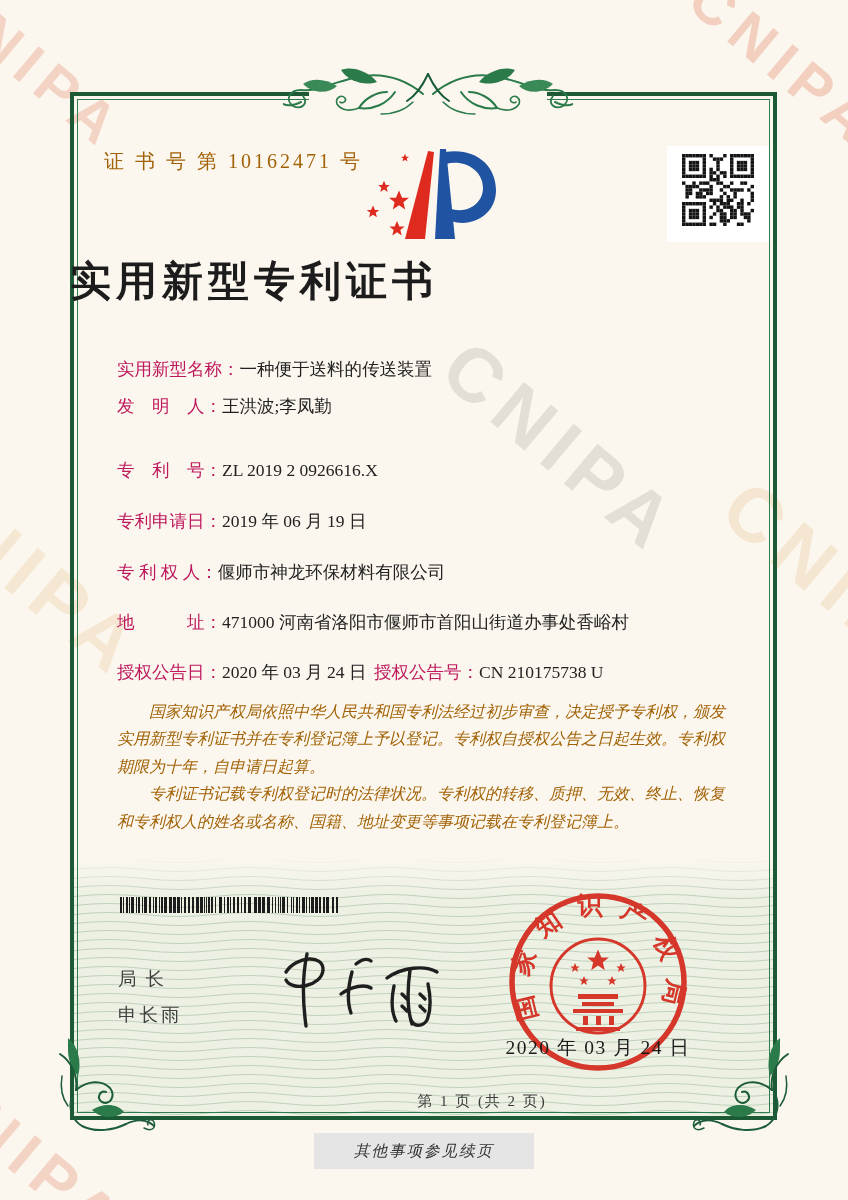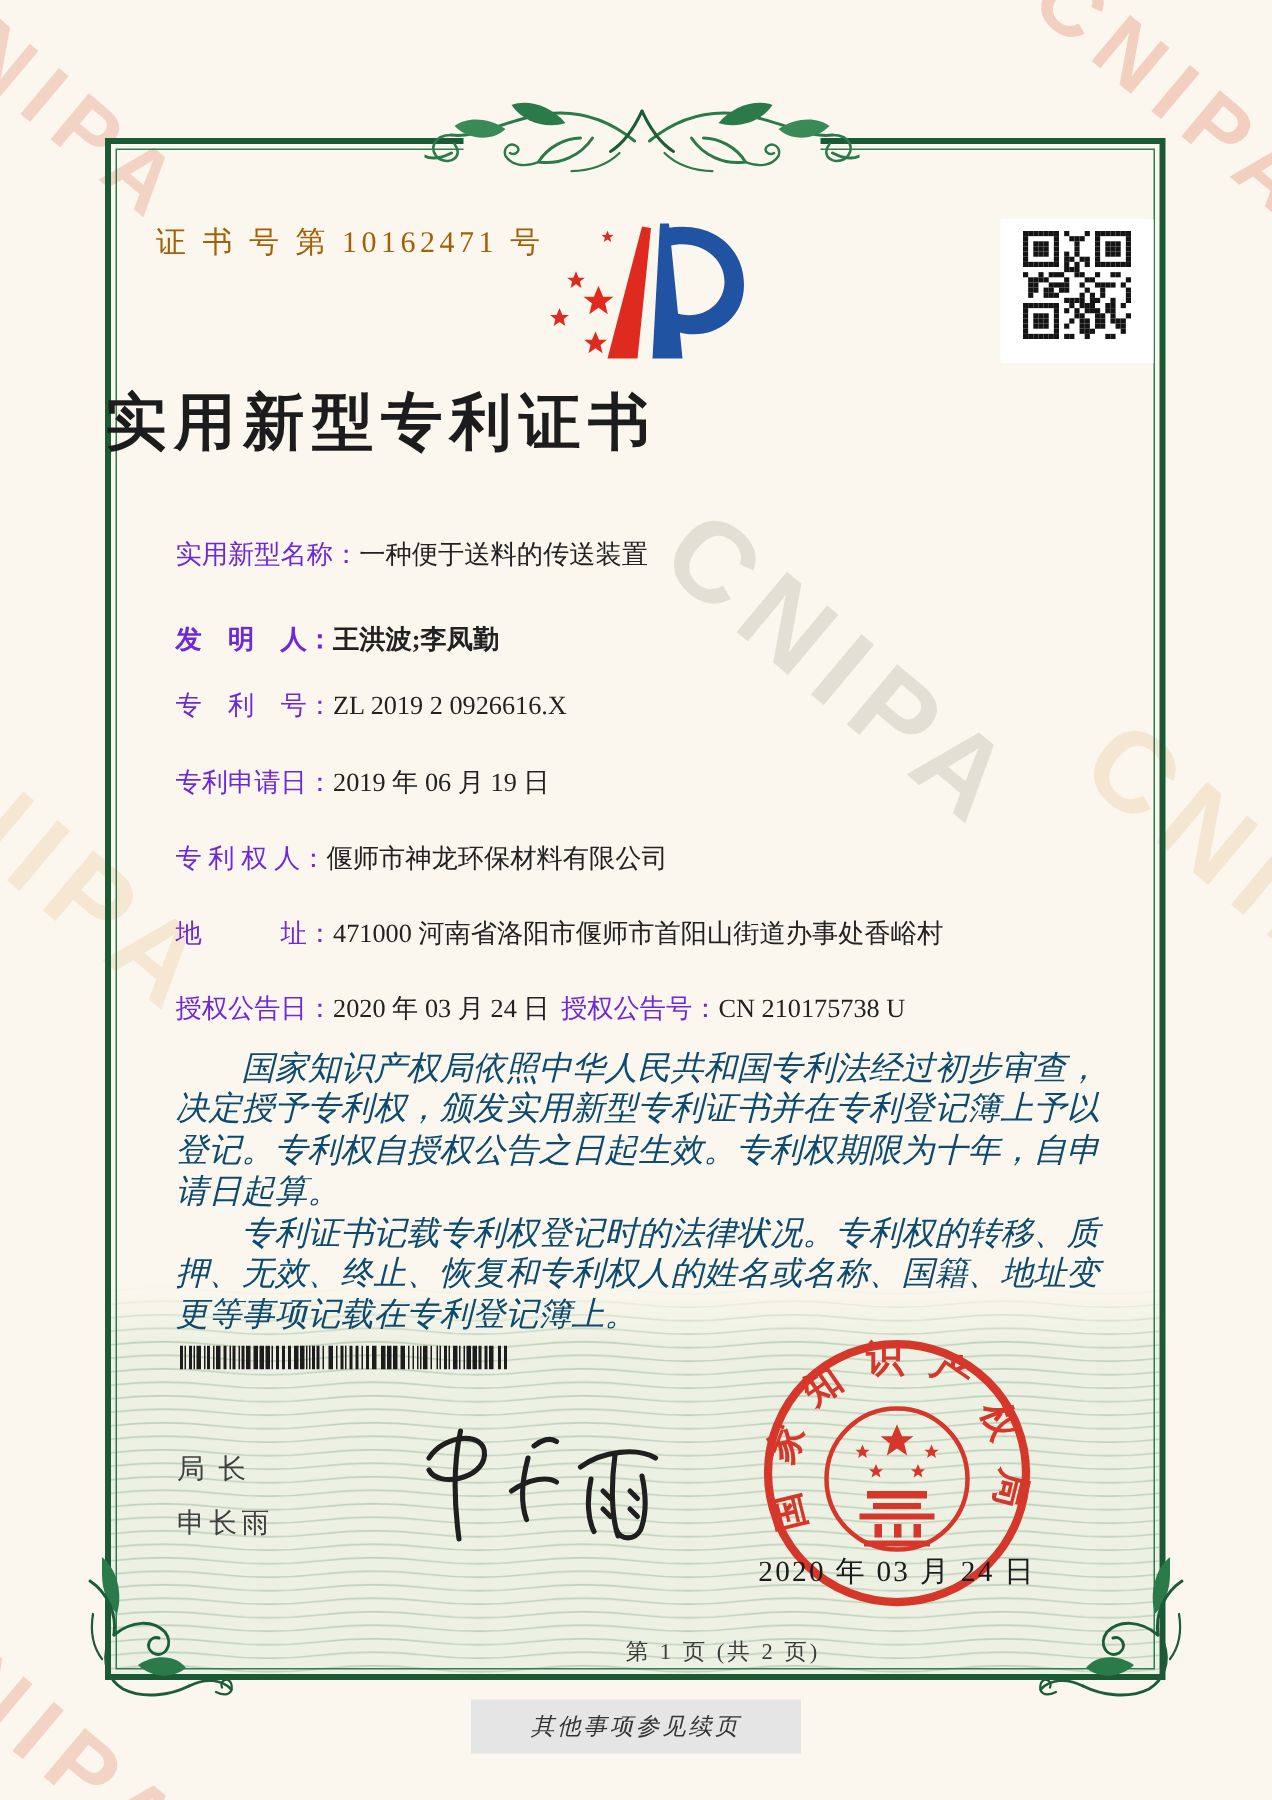--- a/index.html
+++ b/index.html
@@ -21,25 +21,25 @@
   }
   .frame::before{
     content:"";position:absolute;inset:3px;border:1px solid #2f7d4e;
   }
   .cert-no{position:absolute;left:104px;top:148px;font-size:20px;letter-spacing:3px;color:#a16207;}
   .title{
     position:absolute;left:70px;top:254px;width:580px;text-align:left;
     font-size:41px;font-weight:700;letter-spacing:5px;color:#1c1c1c;
   }
   .field{position:absolute;left:117px;font-size:17.5px;color:#333;white-space:pre;}
-  .field .lab{color:#6d28d9;}
+  .field .lab{color:#be185d;}
   .field .val{color:#222;}
   .paras{
-    position:absolute;left:117px;top:698px;width:620px;font-size:22px;line-height:27.4px;
-    font-style:italic;color:#0c4a6e;
+    position:absolute;left:117px;top:698px;width:620px;font-size:16px;line-height:27.4px;
+    font-style:italic;color:#a16207;
   }
   .paras p{margin:0;text-indent:2em;}
   .officer{position:absolute;left:118px;font-size:18.5px;color:#404040;}
   .officer.t{top:966px;letter-spacing:9px;}
   .officer.n{top:1002px;letter-spacing:3px;}
   .page-label{
     position:absolute;left:70px;top:1092px;width:824px;text-align:center;
     font-size:15px;letter-spacing:2px;color:#3c3c3c;
   }
   .note-box{
@@ -354,21 +354,21 @@
           <rect x="40.8" y="68" width="3.4" height="3.4"></rect>
           <rect x="54.4" y="68" width="3.4" height="3.4"></rect>
           <rect x="57.8" y="68" width="3.4" height="3.4"></rect>
         </g>
     </svg>
   </div>
 
   <div class="title">实用新型专利证书</div>
 
   <div class="field" style="top:357px;"><span class="lab">实用新型名称：</span><span class="val">一种便于送料的传送装置</span></div>
-  <div class="field" style="top:414px;font-weight:bold;"><span class="lab">发　明　人：</span><span class="val">王洪波;李凤勤</span></div>
+  <div class="field" style="top:394px;"><span class="lab">发　明　人：</span><span class="val">王洪波;李凤勤</span></div>
   <div class="field" style="top:458px;"><span class="lab">专　利　号：</span><span class="val">ZL 2019 2 0926616.X</span></div>
   <div class="field" style="top:509px;"><span class="lab">专利申请日：</span><span class="val">2019 年 06 月 19 日</span></div>
   <div class="field" style="top:560px;"><span class="lab">专 利 权 人：</span><span class="val">偃师市神龙环保材料有限公司</span></div>
   <div class="field" style="top:610px;"><span class="lab">地　　　址：</span><span class="val">471000 河南省洛阳市偃师市首阳山街道办事处香峪村</span></div>
   <div class="field" style="top:660px;"><span class="lab">授权公告日：</span><span class="val">2020 年 03 月 24 日</span></div>
   <div class="field" style="top:660px;left:374px;"><span class="lab">授权公告号：</span><span class="val">CN 210175738 U</span></div>
 
   <div class="paras">
     <p>国家知识产权局依照中华人民共和国专利法经过初步审查，决定授予专利权，颁发实用新型专利证书并在专利登记簿上予以登记。专利权自授权公告之日起生效。专利权期限为十年，自申请日起算。</p>
     <p>专利证书记载专利权登记时的法律状况。专利权的转移、质押、无效、终止、恢复和专利权人的姓名或名称、国籍、地址变更等事项记载在专利登记簿上。</p>

